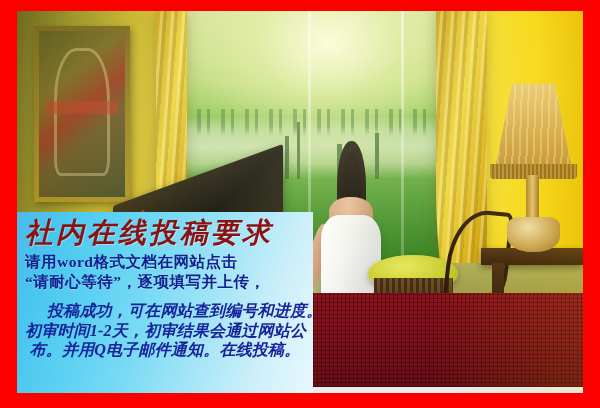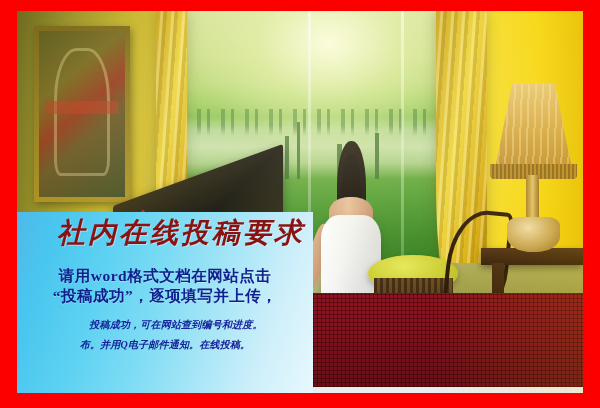--- a/index.html
+++ b/index.html
@@ -430,50 +430,50 @@
     padding: 4px 8px 6px 8px;
     z-index: 20;
   }
 
   .notice-title {
     font-family: "Liberation Serif", "DejaVu Serif", serif;
     font-weight: bold;
     font-size: 28px;
     line-height: 34px;
     color: #8c1212;
-    text-align: right;
+    text-align: left;
     letter-spacing: 3px;
     text-shadow: 1px 1px 0 rgba(255,255,255,.35);
     font-style: italic;
     white-space: nowrap;
   }
 
   .notice-body {
-    margin-top: 16px;
-    text-align: center;
+    margin-top: 2px;
+    text-align: left;
   }
   .notice-body p {
     font-family: "Liberation Serif", "DejaVu Serif", serif;
     font-weight: bold;
     font-size: 15.5px;
     line-height: 20px;
     color: #10208f;
     letter-spacing: .5px;
     white-space: nowrap;
     text-shadow: 0 1px 0 rgba(255,255,255,.28);
   }
 
   .notice-sub {
     margin-top: 9px;
     text-align: center;
   }
   .notice-sub p {
     font-family: "Liberation Serif", "DejaVu Serif", serif;
     font-weight: bold;
-    font-size: 10px;
+    font-size: 16px;
     line-height: 19.5px;
     color: #16239b;
     letter-spacing: .2px;
     white-space: nowrap;
     font-style: italic;
   }
   .notice-sub p.indent { text-indent: 22px; }
 </style>
 </head>
 <body>
@@ -538,22 +538,23 @@
     <div class="carpet-bottom-strip"></div>
 
     <div class="grade"></div>
   </div>
 
   <div class="notice">
     <div class="notice-title">社内在线投稿要求</div>
 
     <div class="notice-body">
       <p>请用word格式文档在网站点击</p>
-      <p>“投稿成功”，逐项填写并上传，</p>
+      <p>“请耐心等待”，逐项填写并上传，</p>
     </div>
 
     <div class="notice-sub">
       <p class="indent">投稿成功，可在网站查到编号和进度。</p>
+      <p>初审时间1-2天，初审结果会通过网站公</p>
       <p>布。并用Q电子邮件通知。在线投稿。</p>
     </div>
   </div>
 
 </div>
 
 </body></html>

